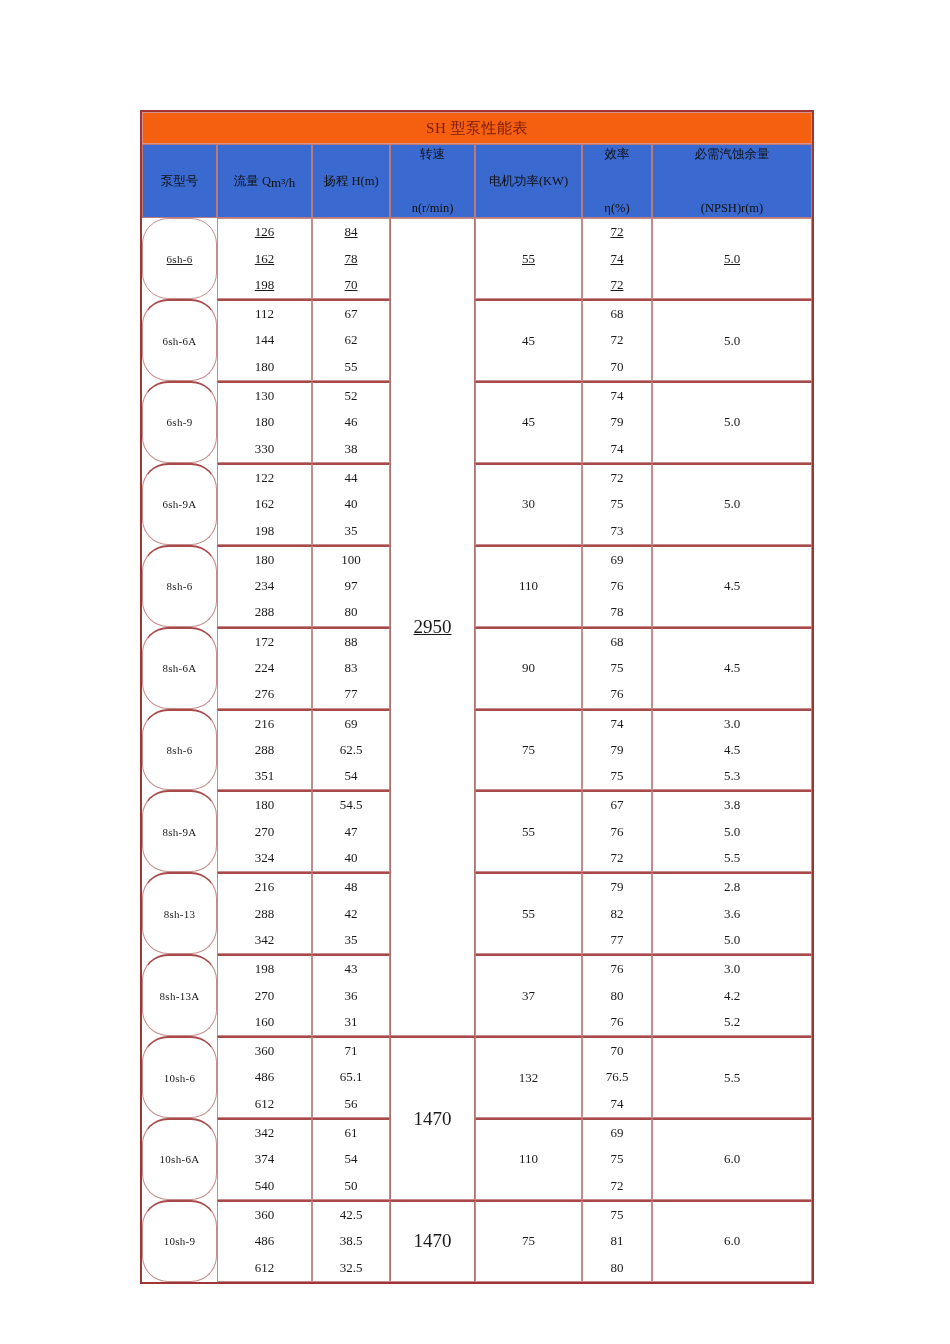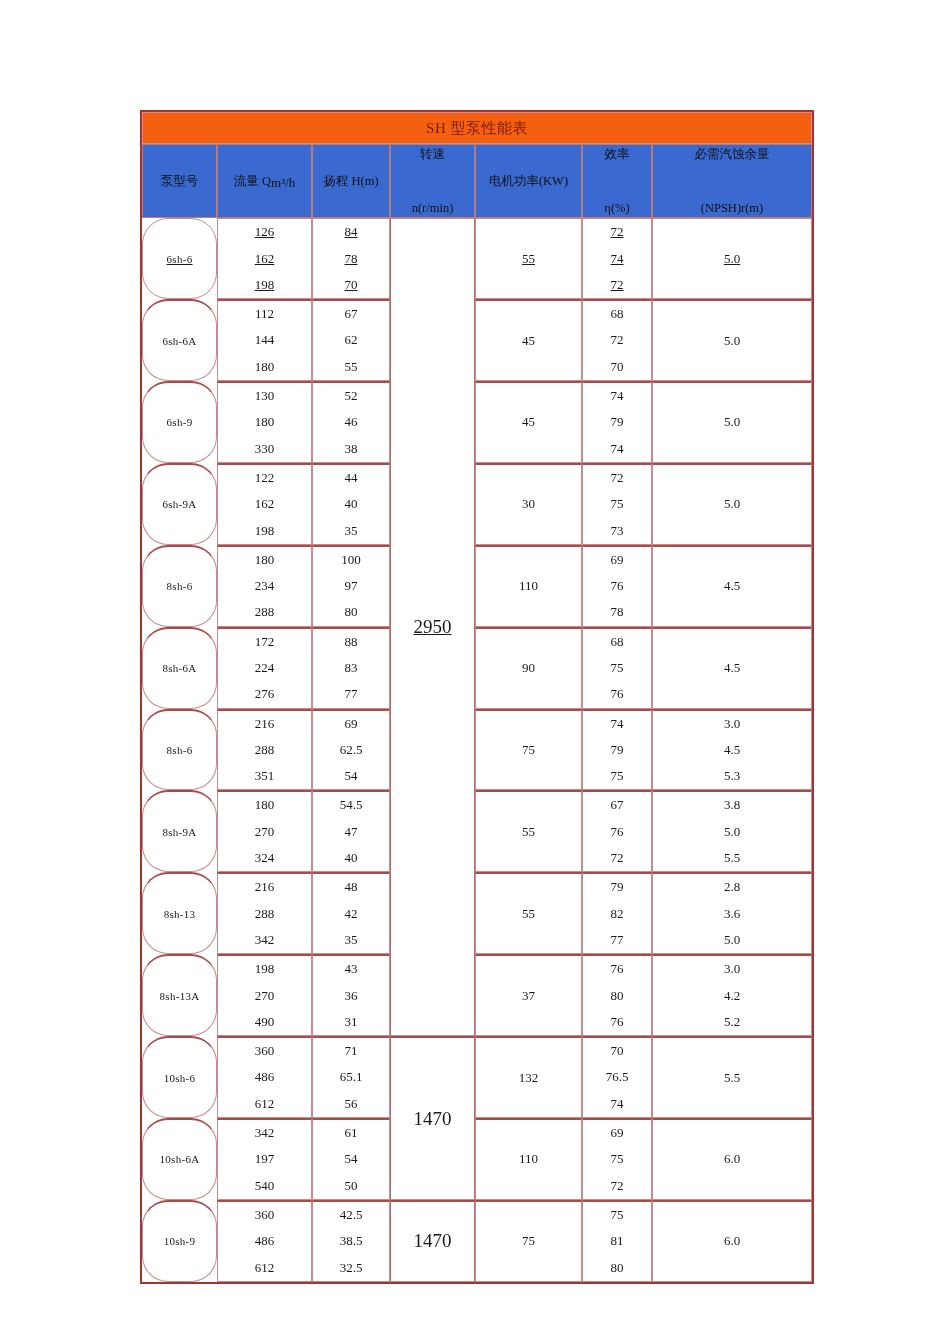--- a/index.html
+++ b/index.html
@@ -353,21 +353,21 @@
               <span class="v">2.8</span>
               <span class="v">3.6</span>
               <span class="v">5.0</span>
             </td>
           </tr>
           <tr class="rowband grp">
             <td class="cell model">8sh-13A</td>
             <td class="cell triple">
               <span class="v">198</span>
               <span class="v">270</span>
-              <span class="v">490</span>
+              <span class="v">160</span>
             </td>
             <td class="cell triple">
               <span class="v">43</span>
               <span class="v">36</span>
               <span class="v">31</span>
             </td>
             <td class="cell single">37</td>
             <td class="cell triple">
               <span class="v">76</span>
               <span class="v">80</span>
@@ -397,21 +397,21 @@
               <span class="v">70</span>
               <span class="v">76.5</span>
               <span class="v">74</span>
             </td>
             <td class="cell single">5.5</td>
           </tr>
           <tr class="rowband grp">
             <td class="cell model">10sh-6A</td>
             <td class="cell triple">
               <span class="v">342</span>
-              <span class="v">197</span>
+              <span class="v">374</span>
               <span class="v">540</span>
             </td>
             <td class="cell triple">
               <span class="v">61</span>
               <span class="v">54</span>
               <span class="v">50</span>
             </td>
             <td class="cell single">110</td>
             <td class="cell triple">
               <span class="v">69</span>

